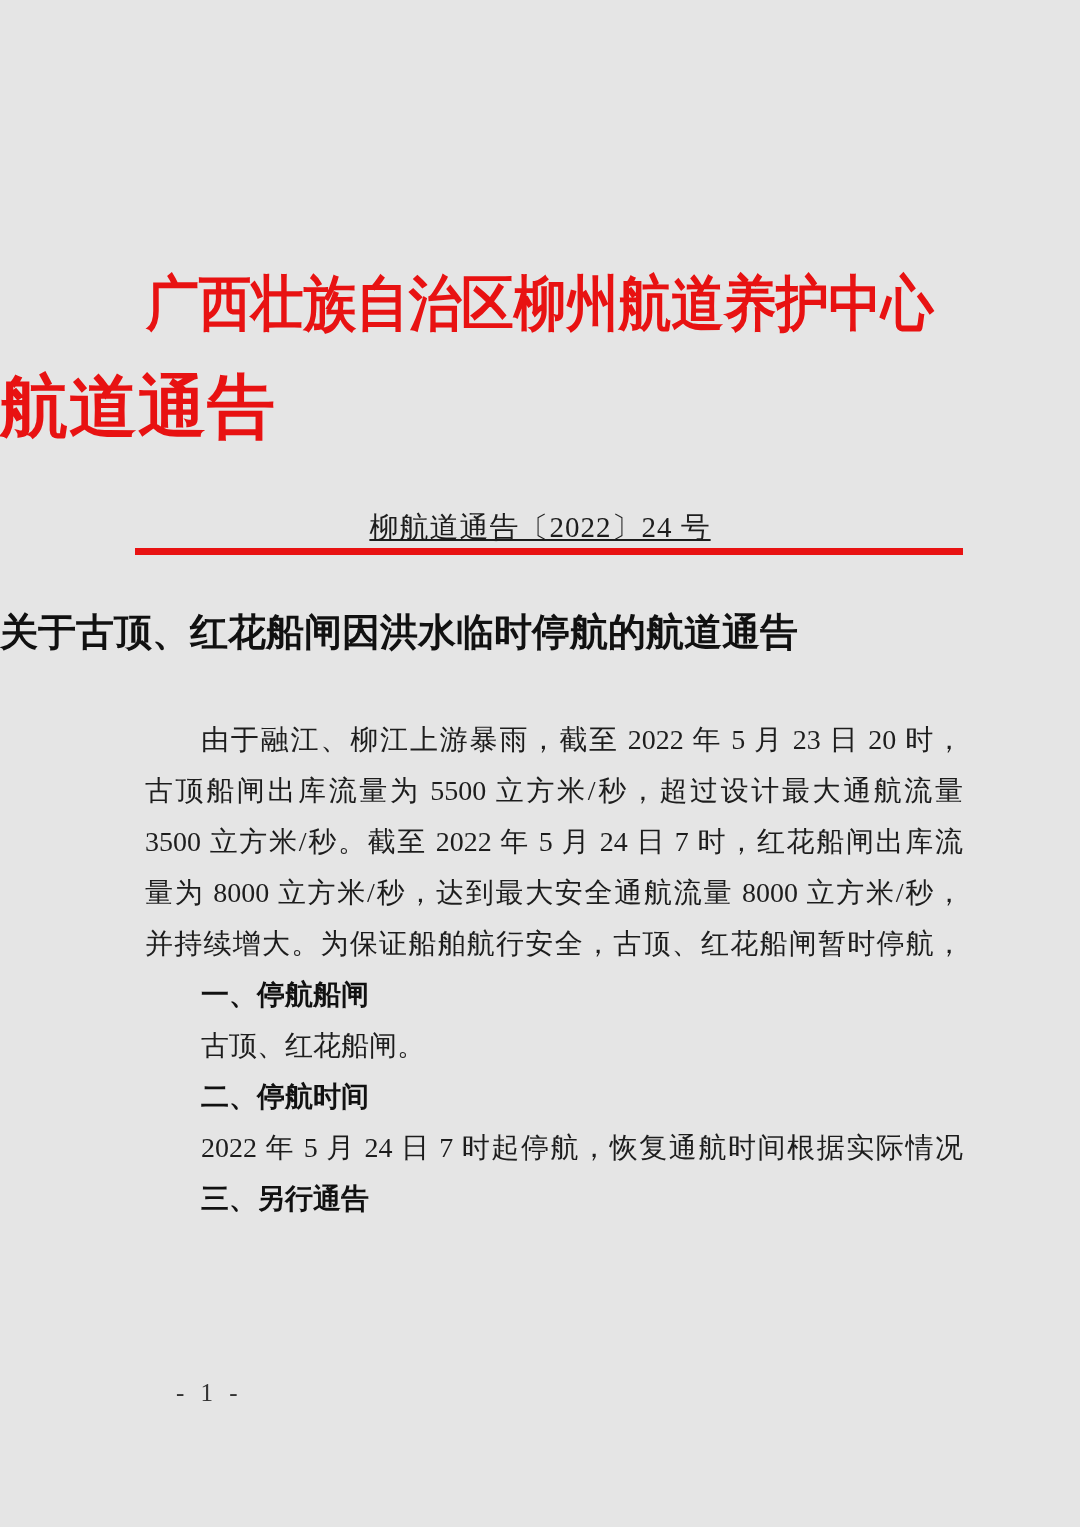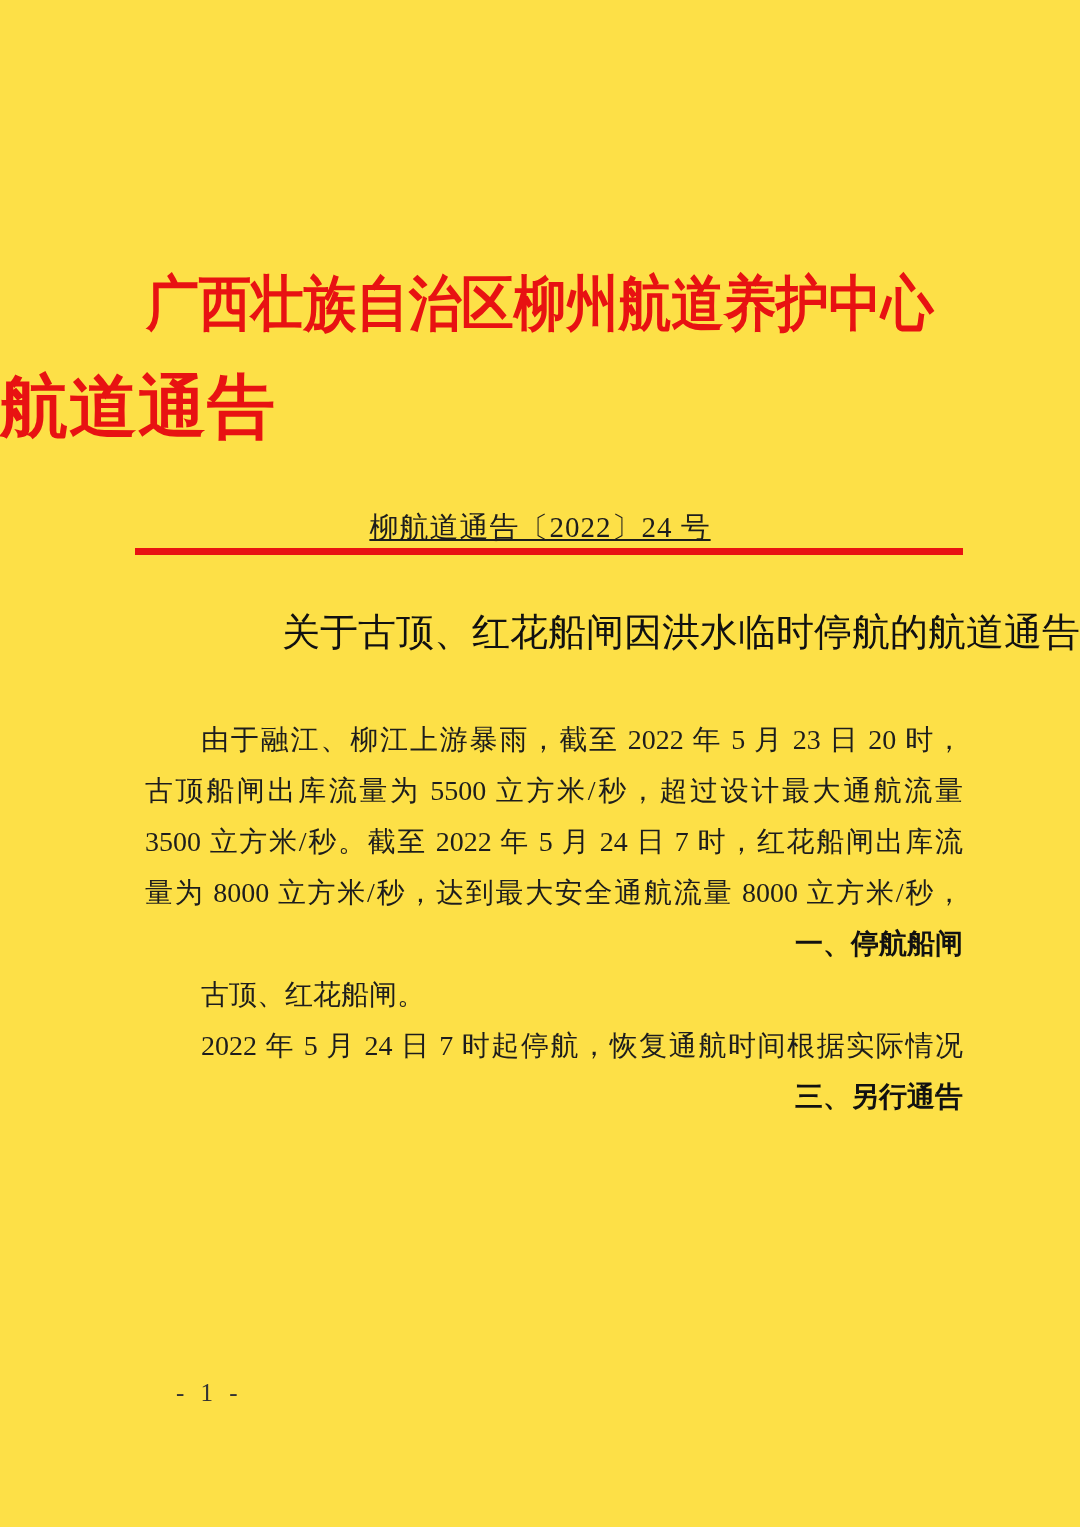--- a/index.html
+++ b/index.html
@@ -4,21 +4,21 @@
 <style>
   * { margin: 0; padding: 0; box-sizing: border-box; }
   html, body { background: #ffffff; }
   body { font-family: "Liberation Serif", serif; }
 
   .page {
     position: relative;
     width: 1080px;
     height: 1527px;
     margin: 0 auto;
-    background: #fde047;
+    background: #e5e5e5;
     overflow: hidden;
   }
 
   .org-title-line1 {
     position: absolute;
     top: 270px;
     left: 0;
     width: 100%;
     text-align: center;
     font-family: "Liberation Serif", serif;
@@ -66,23 +66,23 @@
     width: 828px;
     height: 7px;
     background: #e81212;
   }
 
   .notice-title {
     position: absolute;
     top: 607px;
     left: 0;
     width: 100%;
-    text-align: right;
+    text-align: left;
     font-family: "Liberation Serif", serif;
-    font-weight: normal;
+    font-weight: bold;
     font-size: 38px;
     color: #111111;
     white-space: nowrap;
   }
 
   .body-text {
     position: absolute;
     top: 714px;
     left: 145px;
     width: 818px;
@@ -100,21 +100,20 @@
     text-align-last: justify;
   }
 
   .body-text .line.indent { text-indent: 2em; }
 
   .body-text .line.heading {
     font-family: "Liberation Sans", sans-serif;
     font-weight: bold;
     text-indent: 2em;
     color: #111111;
-    text-align: right;
   }
 
   .page-number {
     position: absolute;
     top: 1379px;
     left: 176px;
     font-size: 25px;
     color: #333333;
     letter-spacing: 5px;
     white-space: nowrap;
@@ -133,21 +132,23 @@
 
   <div class="red-rule"></div>
 
   <div class="notice-title">关于古顶、红花船闸因洪水临时停航的航道通告</div>
 
   <div class="body-text">
     <div class="line indent fill">由于融江、柳江上游暴雨，截至 2022 年 5 月 23 日 20 时，</div>
     <div class="line fill">古顶船闸出库流量为 5500 立方米/秒，超过设计最大通航流量</div>
     <div class="line fill">3500 立方米/秒。截至 2022 年 5 月 24 日 7 时，红花船闸出库流</div>
     <div class="line fill">量为 8000 立方米/秒，达到最大安全通航流量 8000 立方米/秒，</div>
+    <div class="line fill">并持续增大。为保证船舶航行安全，古顶、红花船闸暂时停航，</div>
     <div class="line heading">一、停航船闸</div>
     <div class="line indent">古顶、红花船闸。</div>
+    <div class="line heading">二、停航时间</div>
     <div class="line indent fill">2022 年 5 月 24 日 7 时起停航，恢复通航时间根据实际情况</div>
     <div class="line heading">三、另行通告</div>
   </div>
 
   <div class="page-number">- 1 -</div>
 
 </div>
 
 </body></html>

